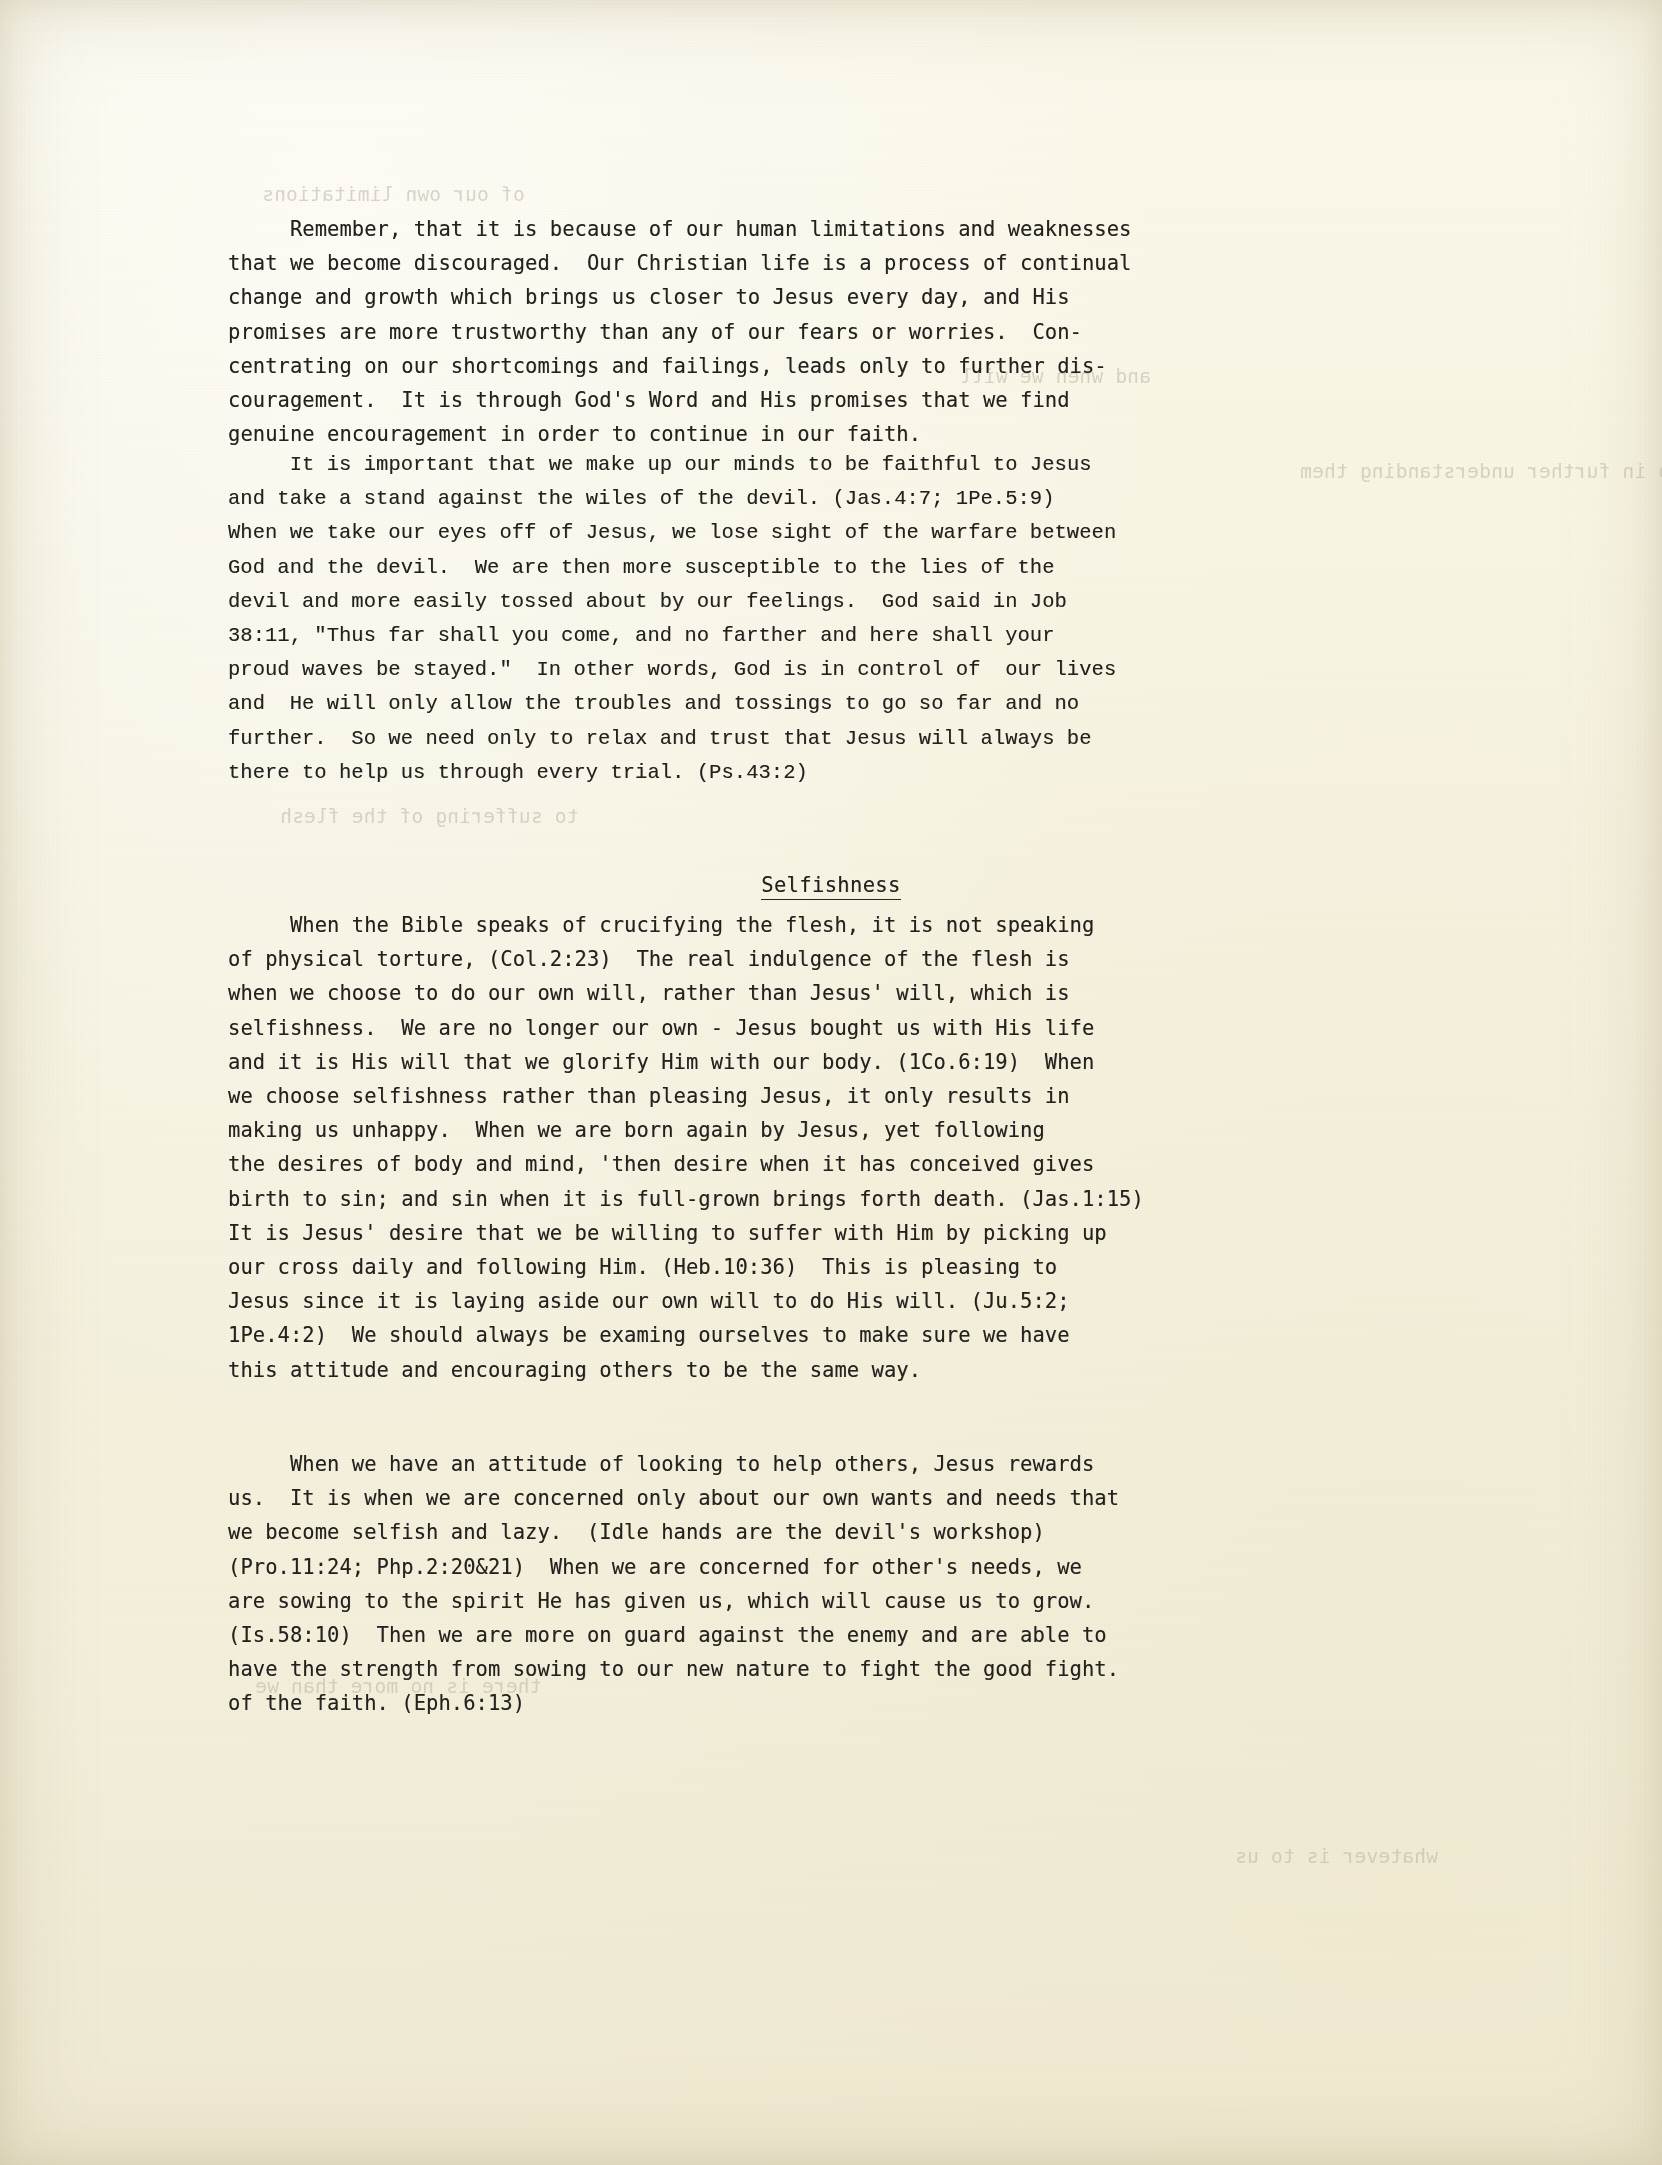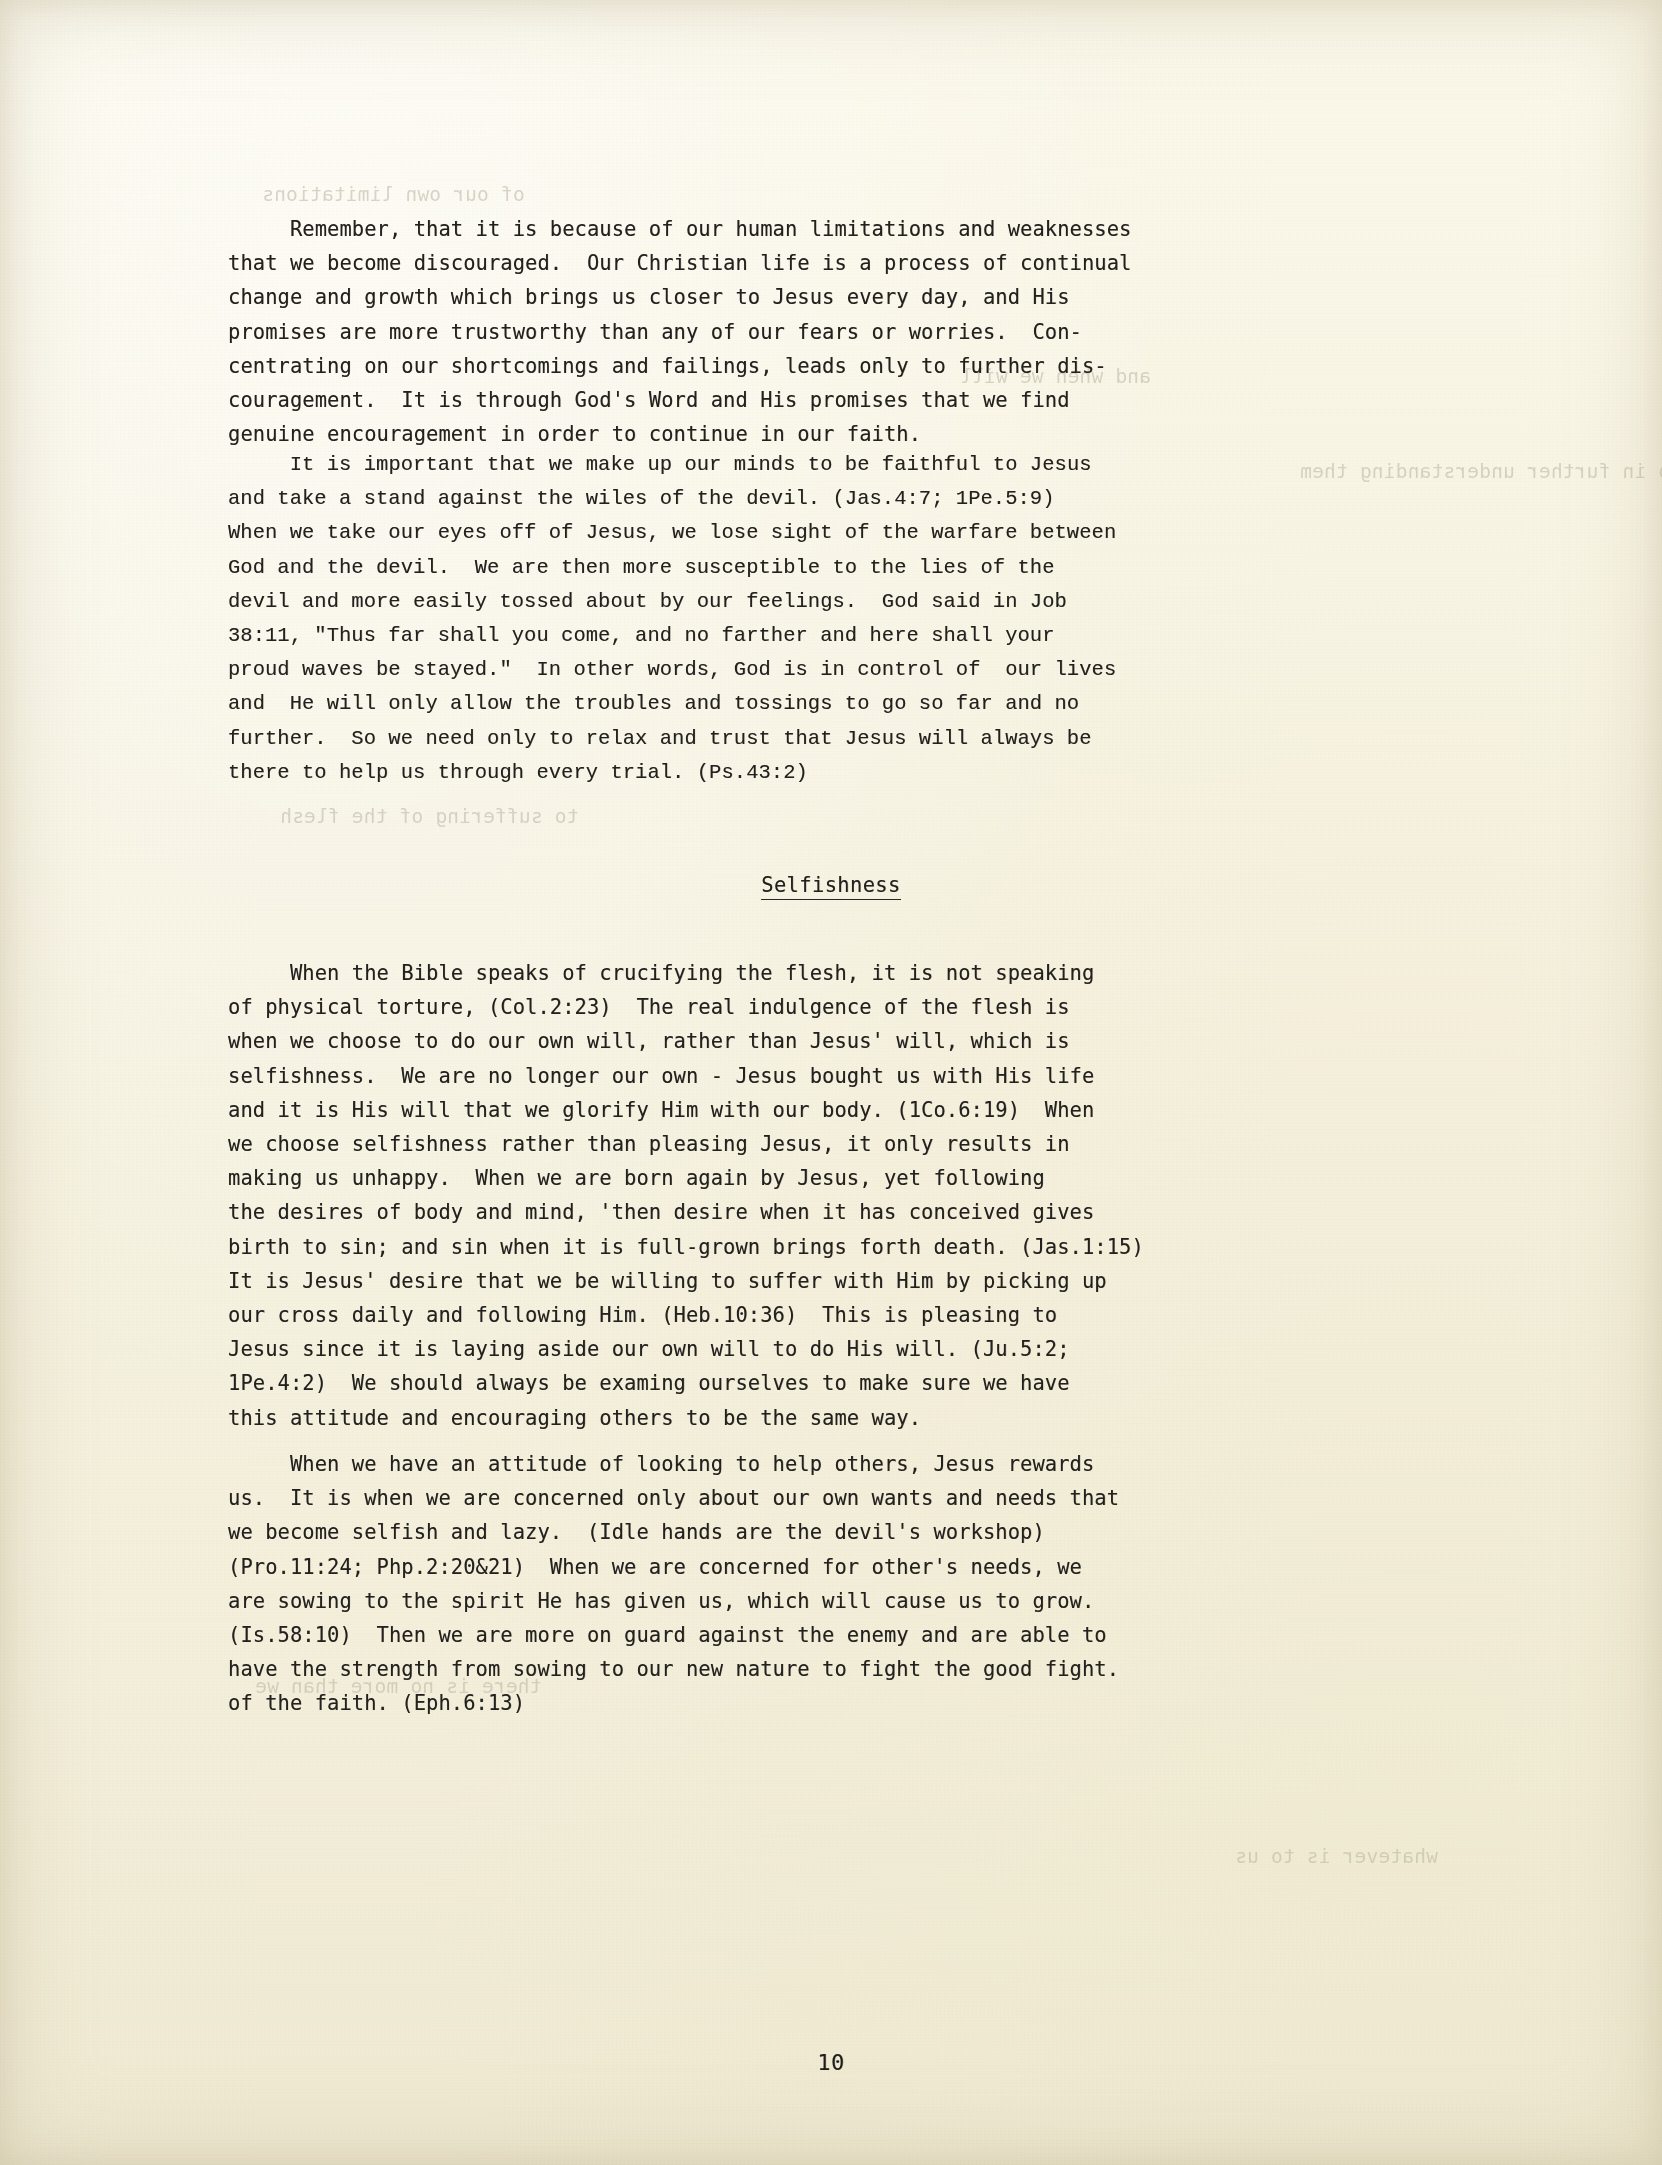--- a/index.html
+++ b/index.html
@@ -88,21 +88,21 @@
     text-align: center;
     color: #23211e;
     font-size: 20.4px;
     letter-spacing: 0.4px;
     text-shadow: 0.35px 0.3px 0 rgba(40,38,34,0.35);
   }
   #section-heading span {
     border-bottom: 1.6px solid #2a2724;
     padding-bottom: 2px;
   }
-  #para-3 { top: 956px; }
+  #para-3 { top: 908px; }
   #para-4 { top: 1447px; }
   .page-number {
     position: absolute;
     top: 2050px;
     left: 0;
     width: 1662px;
     text-align: center;
     color: #201e1b;
     font-size: 22px;
     letter-spacing: 0.5px;
@@ -161,17 +161,16 @@
 this attitude and encouraging others to be the same way.</div>
     <div class="body-text" id="para-4">     When we have an attitude of looking to help others, Jesus rewards
 us.  It is when we are concerned only about our own wants and needs that
 we become selfish and lazy.  (Idle hands are the devil's workshop)
 (Pro.11:24; Php.2:20&amp;21)  When we are concerned for other's needs, we
 are sowing to the spirit He has given us, which will cause us to grow.
 (Is.58:10)  Then we are more on guard against the enemy and are able to
 have the strength from sowing to our new nature to fight the good fight.
 of the faith. (Eph.6:13)</div>
 
-    <div class="page-number">10</div>
   </div>
 
   <div class="edge-shadow"></div>
 </div>
 
 </body></html>

